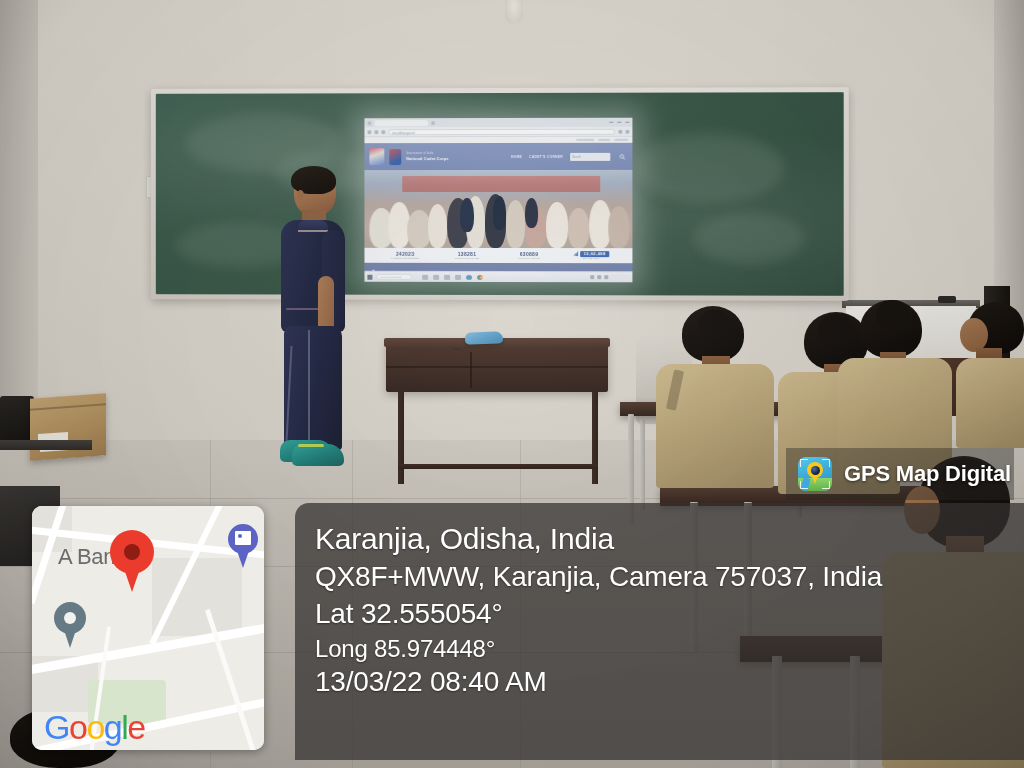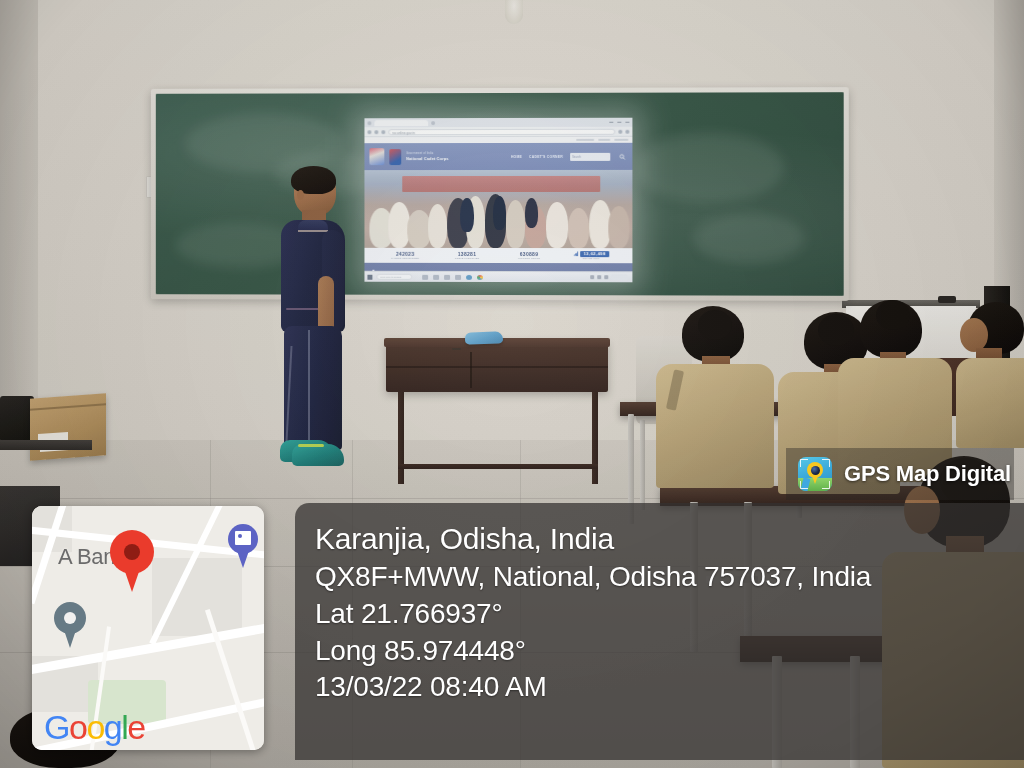--- a/index.html
+++ b/index.html
@@ -316,21 +316,21 @@
   .gps-info-panel {
     position:absolute; left:295px; top:503px; width:729px; height:257px;
     background: rgba(52,50,48,.74);
     border-radius: 14px 0 0 0;
     padding: 16px 0 5px 20px;
   }
   .gps-line { color:#fff; font-weight:500; line-height:1.32; text-shadow: 0 1px 2px rgba(0,0,0,.45); letter-spacing:-.2px; }
   .gps-line.l1 { font-size:30px; }
   .gps-line.l2 { font-size:28px; }
   .gps-line.l3 { font-size:28px; }
-  .gps-line.l4 { font-size:28px; }
+  .gps-line.l4 { font-size:24px; }
   .gps-line.l5 { font-size:28px; }
 
   .gps-watermark {
     position:absolute; left:786px; top:448px; width:228px; height:52px;
     background: rgba(40,38,36,.40);
     display:flex; align-items:center; gap:12px; padding-left:12px;
   }
   .wm-icon { width:34px; height:34px; border-radius:8px; flex:none; position:relative; overflow:hidden;
     background: linear-gradient(160deg,#57c8e8 0%, #3aa8d8 50%, #2f8fc4 100%); }
   .wm-icon .land { position:absolute; left:0; bottom:0; width:100%; height:13px;
@@ -650,22 +650,22 @@
         <div class="dot"></div>
     </div>
 
     <div class="gm-google">
       <span>G</span><span>o</span><span>o</span><span>g</span><span>l</span><span>e</span>
     </div>
   </div>
 
   <div class="gps-info-panel">
     <div class="gps-line l1">Karanjia, Odisha, India</div>
-    <div class="gps-line l2">QX8F+MWW, National, Odisha 757037, India</div>
-    <div class="gps-line l3">Lat 21.766937°</div>
+    <div class="gps-line l2">QX8F+MWW, Karanjia, Camera 757037, India</div>
+    <div class="gps-line l3">Lat 32.555054°</div>
     <div class="gps-line l4">Long 85.974448°</div>
     <div class="gps-line l5">13/03/22 08:40 AM</div>
   </div>
 
   <div class="gps-watermark">
     <div class="wm-icon">
       <div class="land"></div>
       <div class="river"></div>
       <div class="pin">
         <div class="ph"></div>

